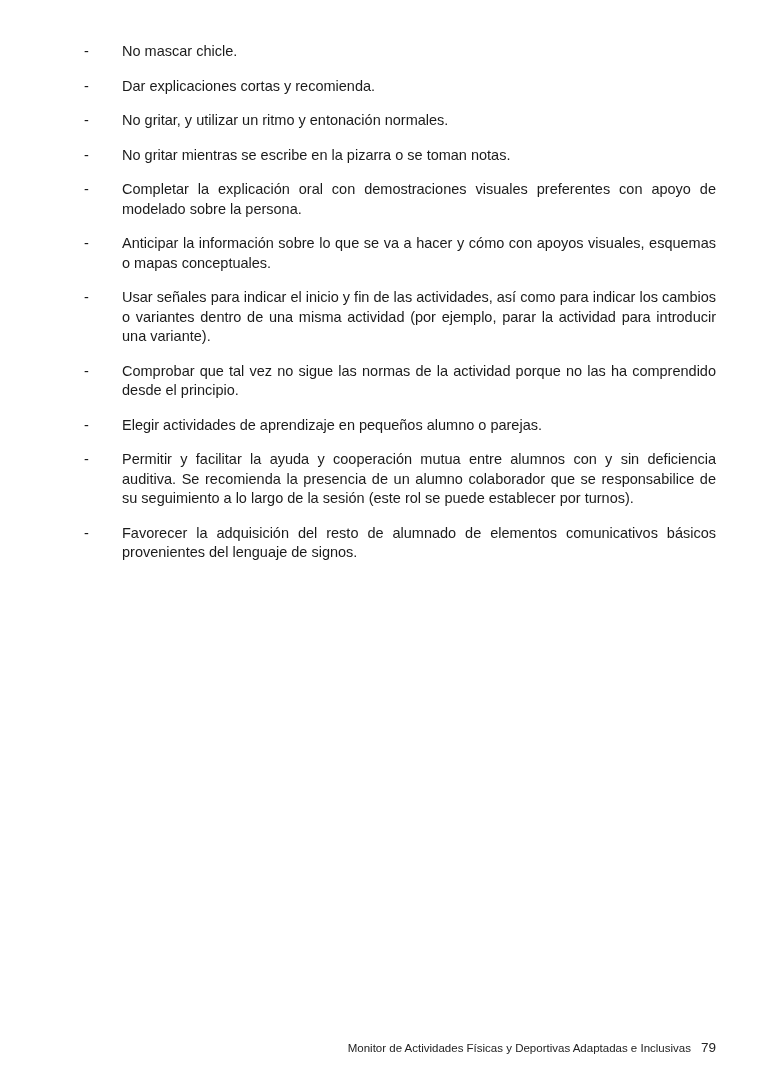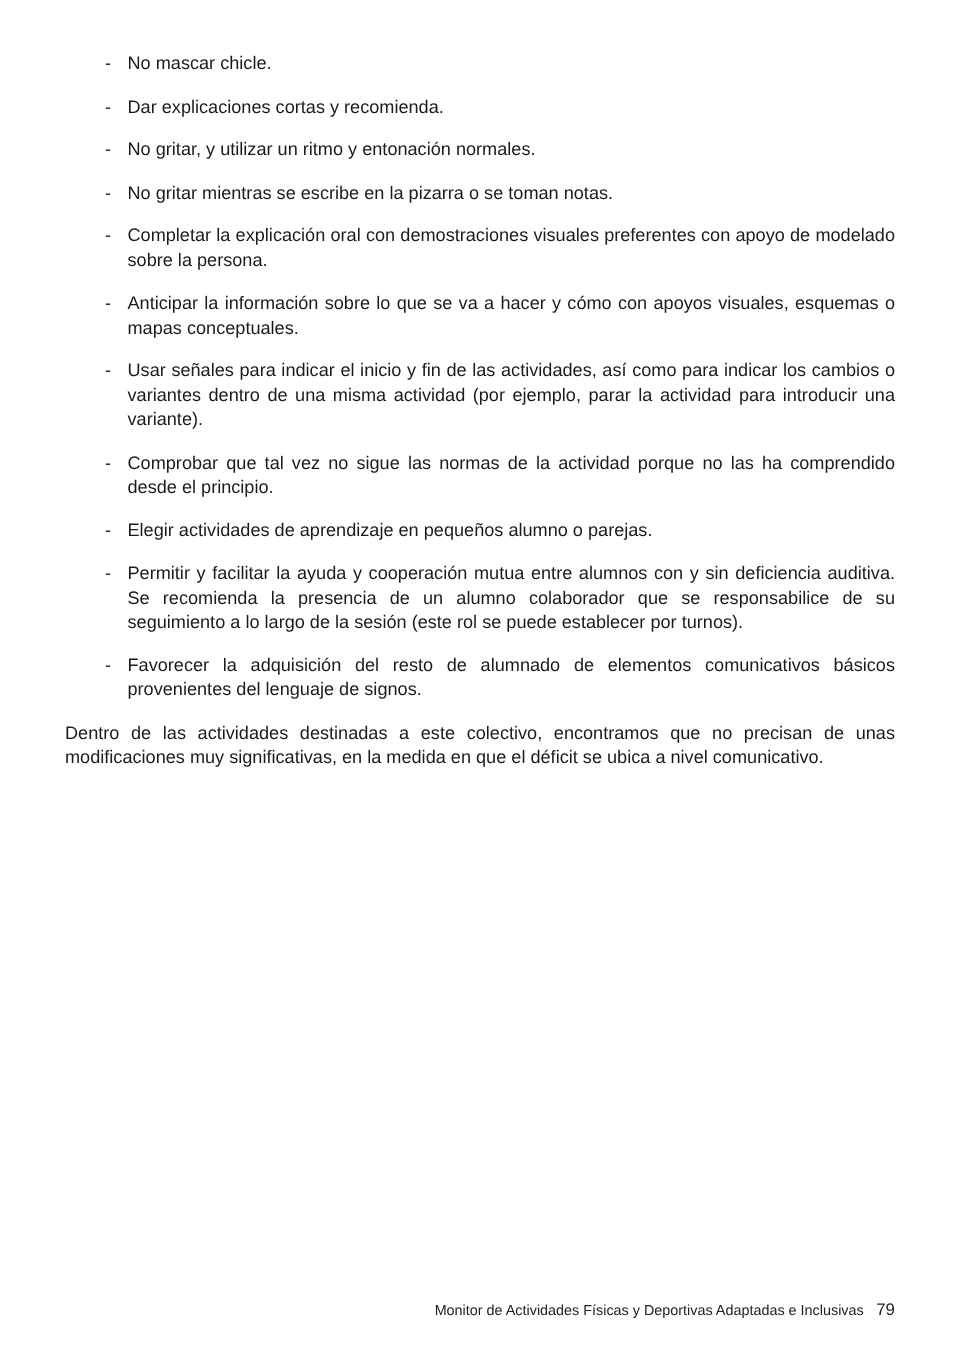--- a/index.html
+++ b/index.html
@@ -29,20 +29,21 @@
     margin-bottom: 15px;
     padding-left: 32px;
   }
   .bullet .dash {
     flex: 0 0 18px;
     width: 18px;
   }
   .bullet .bullet-text {
     flex: 1;
     text-align: justify;
+    margin-left: 20px;
   }
   .section-heading {
     margin-top: 27px;
     text-decoration: underline;
     text-underline-offset: 3px;
   }
   .body-paragraph {
     margin-top: 15px;
     text-align: justify;
   }
@@ -113,21 +114,20 @@
         <span class="dash">-</span>
         <div class="bullet-text">Permitir y facilitar la ayuda y cooperación mutua entre alumnos con y sin deficiencia auditiva. Se recomienda la presencia de un alumno colaborador que se responsabilice de su seguimiento a lo largo de la sesión (este rol se puede establecer por turnos).</div>
       </div>
       <div class="bullet">
         <span class="dash">-</span>
         <div class="bullet-text">Favorecer la adquisición del resto de alumnado de elementos comunicativos básicos provenientes del lenguaje de signos.</div>
       </div>
     </div>
 
 
-    <div class="body-paragraph">Dentro de las actividades destinadas a este colectivo, encontramos que no precisan de unas modificaciones muy significativas, en la medida en que el déficit se ubica a nivel comunicativo.</div>
 
   </div>
 
   <div class="page-footer">
     <span class="footer-text">Monitor de Actividades Físicas y Deportivas Adaptadas e Inclusivas</span>
     <span class="page-number">79</span>
   </div>
 </div>
 
 </body></html>

